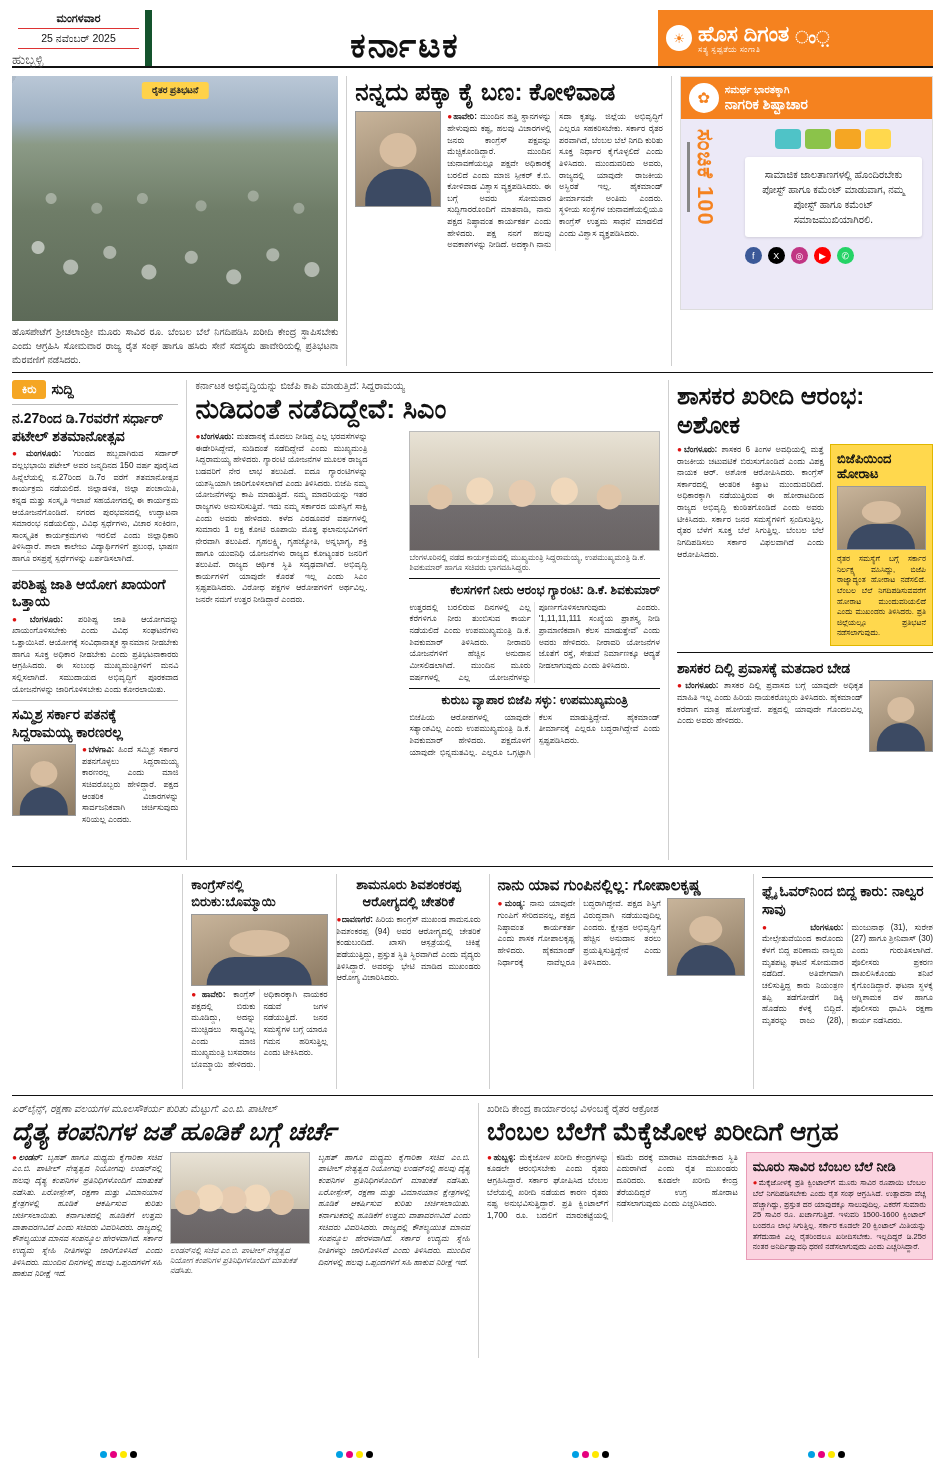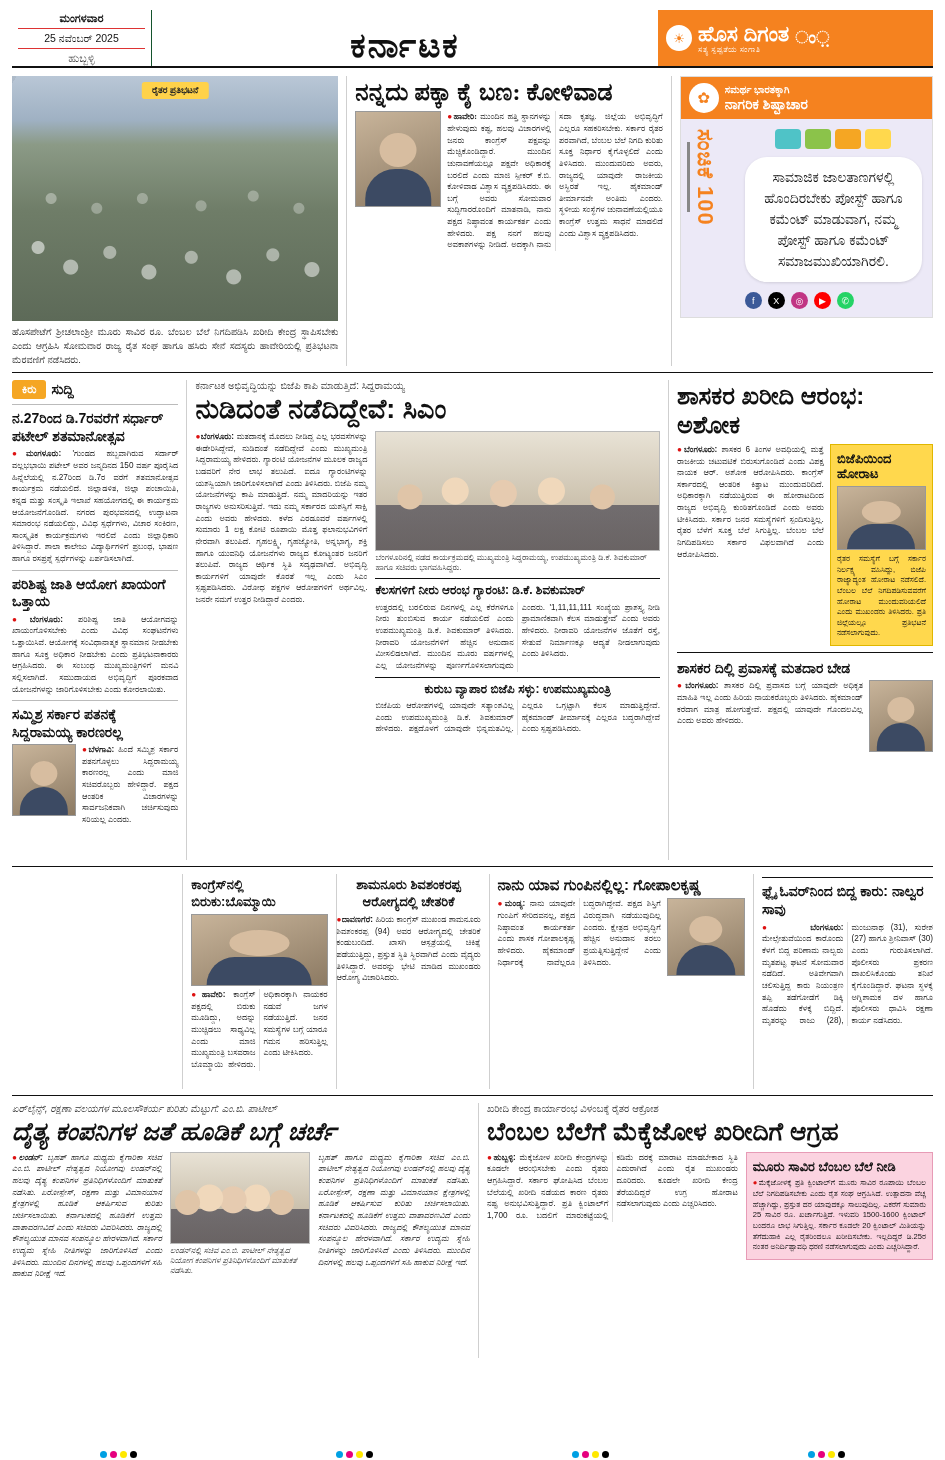--- a/index.html
+++ b/index.html
@@ -9,38 +9,38 @@
     background:#ffffff;
     font-family:"Liberation Sans", sans-serif;
     color:#111;
     position:relative;
     overflow:hidden;
   }
   .page { width:945px; height:1460px; padding:10px 12px; position:relative; }
 
   
   .masthead { display:flex; align-items:stretch; height:58px; border-bottom:2px solid #111; }
-  .mh-left { width:140px; border-right:1px solid #14532d; padding-top:2px; }
+  .mh-left { width:140px; border-right:7px solid #14532d; padding-top:2px; }
   .mh-date-day { font-size:11px; font-weight:bold; text-align:center; color:#111; }
   .mh-date { font-size:10.5px; text-align:center; color:#111; margin-top:2px; }
   .mh-rule { border-top:1px solid #d33; margin:3px 6px; }
-  .mh-city { font-size:11px; text-align:center; color:#444; }
+  .mh-city { font-size:13px; text-align:left; color:#444; }
   .mh-center { flex:1; display:flex; align-items:flex-end; justify-content:center; }
   .mh-title { font-size:34px; font-weight:bold; letter-spacing:2px; color:#111; }
   .mh-right { width:275px; background:#f5821f; display:flex; align-items:center; gap:6px; padding:4px 8px; position:relative; }
   .mh-logo-circle { width:26px; height:26px; border-radius:50%; background:#fff; border:2px solid #fff; display:flex; align-items:center; justify-content:center; font-size:13px; color:#f5821f; flex:0 0 auto; }
   .mh-brand { color:#fff; font-weight:bold; font-size:21px; line-height:1; }
   .mh-brand small { display:block; font-size:8px; font-weight:normal; letter-spacing:.5px; margin-top:2px; }
   .mh-brand2 { color:#fff; font-size:17px; font-weight:bold; }
 
   
   .cols { display:flex; gap:8px; margin-top:7px; }
   .col { }
   .c1 { width:330px; }
-  .c2 { width:320px;font-family:Liberation Serif, serif; }
+  .c2 { width:320px; }
   .c3 { width:265px; }
 
   .vrule { border-left:1px solid #cfcfcf; }
 
   
   .photo { width:100%; background:#c9d3c2; position:relative; overflow:hidden; }
   .crowd { height:245px; background:
       linear-gradient(180deg,#b9c7d6 0%, #9fb1c3 18%, #8b9a86 28%, #6f7d68 55%, #5d6a58 100%);
   }
   .crowd:after{
@@ -83,21 +83,21 @@
   .portrait:after{ content:""; position:absolute; left:50%; top:22%; transform:translateX(-50%); width:44%; height:36%; border-radius:50%; background:#d7bda0;}
   .portrait:before{ content:""; position:absolute; left:50%; bottom:0; transform:translateX(-50%); width:78%; height:40%; border-radius:30px 30px 0 0; background:#3c4a63;}
   .portrait.sm { width:64px; height:72px; }
 
   
   .adbox { border:1px solid #ddd; padding:0; background:#fff; }
   .ad-top { background:#f5821f; color:#fff; display:flex; align-items:center; gap:6px; padding:6px 8px; }
   .ad-top .circ { width:30px;height:30px;border-radius:50%;background:#fff;color:#f5821f;display:flex;align-items:center;justify-content:center;font-size:15px;}
   .ad-top .t1{font-size:10px;font-weight:bold;} .ad-top .t2{font-size:14px;font-weight:bold;}
   .ad-body { background:#ece9f7; padding:10px 10px 8px; position:relative; min-height:190px; }
-  .bubble { background:#fff; border-radius:22px; padding:10px 12px; font-size:14px; line-height:1.5; text-align:center; box-shadow:0 1px 3px rgba(0,0,0,.12); }
+  .bubble { background:#fff; border-radius:3px; padding:10px 12px; font-size:10px; line-height:1.5; text-align:center; box-shadow:0 1px 3px rgba(0,0,0,.12); }
   .chips { display:flex; gap:4px; justify-content:center; margin-bottom:8px; }
   .chip { width:26px;height:20px;border-radius:4px; }
   .social { display:flex; gap:6px; margin-top:10px; }
   .social span { width:17px;height:17px;border-radius:50%; display:flex;align-items:center;justify-content:center;color:#fff;font-size:9px;}
 
   .sidebar-yellow { background:#ffd84d; border:1px solid #e0b700; padding:6px; }
   .sidebar-pink { background:#fbd3e0; border:1px solid #e79bb6; padding:6px; }
   .sidebar-title { font-size:13px; font-weight:bold; color:#111; line-height:1.2; margin-bottom:4px; }
 
   .kirusudhi { display:flex; align-items:center; gap:5px; }
@@ -246,25 +246,25 @@
       <div class="kicker">ಕರ್ನಾಟಕ ಅಭಿವೃದ್ಧಿಯನ್ನು ಬಿಜೆಪಿ ಕಾಪಿ ಮಾಡುತ್ತಿದೆ: ಸಿದ್ದರಾಮಯ್ಯ</div>
       <div class="headline-lg" style="font-size:27px;">ನುಡಿದಂತೆ ನಡೆದಿದ್ದೇವೆ: ಸಿಎಂ</div>
 
       <div style="display:flex;gap:8px;">
         <div style="width:172px;">
           <div class="body">
             <span class="dot">●</span><span class="lead">ಬೆಂಗಳೂರು:</span>
             <span>ಮತದಾನಕ್ಕೆ ಮೊದಲು ನೀಡಿದ್ದ ಎಲ್ಲ ಭರವಸೆಗಳನ್ನು ಈಡೇರಿಸಿದ್ದೇವೆ, ನುಡಿದಂತೆ ನಡೆದಿದ್ದೇವೆ ಎಂದು ಮುಖ್ಯಮಂತ್ರಿ ಸಿದ್ದರಾಮಯ್ಯ ಹೇಳಿದರು. ಗ್ಯಾರಂಟಿ ಯೋಜನೆಗಳ ಮೂಲಕ ರಾಜ್ಯದ ಬಡವರಿಗೆ ನೇರ ಲಾಭ ತಲುಪಿದೆ. ಐದೂ ಗ್ಯಾರಂಟಿಗಳನ್ನು ಯಶಸ್ವಿಯಾಗಿ ಜಾರಿಗೊಳಿಸಲಾಗಿದೆ ಎಂದು ತಿಳಿಸಿದರು. ಬಿಜೆಪಿ ನಮ್ಮ ಯೋಜನೆಗಳನ್ನು ಕಾಪಿ ಮಾಡುತ್ತಿದೆ. ನಮ್ಮ ಮಾದರಿಯನ್ನು ಇತರ ರಾಜ್ಯಗಳು ಅನುಸರಿಸುತ್ತಿವೆ. ಇದು ನಮ್ಮ ಸರ್ಕಾರದ ಯಶಸ್ಸಿಗೆ ಸಾಕ್ಷಿ ಎಂದು ಅವರು ಹೇಳಿದರು. ಕಳೆದ ಎರಡೂವರೆ ವರ್ಷಗಳಲ್ಲಿ ಸುಮಾರು 1 ಲಕ್ಷ ಕೋಟಿ ರೂಪಾಯಿ ಮೊತ್ತ ಫಲಾನುಭವಿಗಳಿಗೆ ನೇರವಾಗಿ ತಲುಪಿದೆ. ಗೃಹಲಕ್ಷ್ಮಿ, ಗೃಹಜ್ಯೋತಿ, ಅನ್ನಭಾಗ್ಯ, ಶಕ್ತಿ ಹಾಗೂ ಯುವನಿಧಿ ಯೋಜನೆಗಳು ರಾಜ್ಯದ ಕೋಟ್ಯಂತರ ಜನರಿಗೆ ತಲುಪಿವೆ. ರಾಜ್ಯದ ಆರ್ಥಿಕ ಸ್ಥಿತಿ ಸದೃಢವಾಗಿದೆ. ಅಭಿವೃದ್ಧಿ ಕಾರ್ಯಗಳಿಗೆ ಯಾವುದೇ ಕೊರತೆ ಇಲ್ಲ ಎಂದು ಸಿಎಂ ಸ್ಪಷ್ಟಪಡಿಸಿದರು. ವಿರೋಧ ಪಕ್ಷಗಳ ಆರೋಪಗಳಿಗೆ ಅರ್ಥವಿಲ್ಲ. ಜನರೇ ನಮಗೆ ಉತ್ತರ ನೀಡಿದ್ದಾರೆ ಎಂದರು.</span>
           </div>
         </div>
-        <div style="flex:1;">
+        <div style="flex:1;margin-left:34px;">
           <div class="groupphoto"></div>
           <div class="photo-cap">ಬೆಂಗಳೂರಿನಲ್ಲಿ ನಡೆದ ಕಾರ್ಯಕ್ರಮದಲ್ಲಿ ಮುಖ್ಯಮಂತ್ರಿ ಸಿದ್ದರಾಮಯ್ಯ, ಉಪಮುಖ್ಯಮಂತ್ರಿ ಡಿ.ಕೆ. ಶಿವಕುಮಾರ್ ಹಾಗೂ ಸಚಿವರು ಭಾಗವಹಿಸಿದ್ದರು.</div>
 
-          <div class="headline-xs" style="text-align:left;border-top:1px solid #111;padding-top:4px;margin-top:5px;">ಕೆಲಸಗಳಿಗೆ ನೀರು ಆರಂಭ ಗ್ಯಾರಂಟಿ: ಡಿ.ಕೆ. ಶಿವಕುಮಾರ್</div>
+          <div class="headline-xs" style="text-align:right;border-top:1px solid #111;padding-top:4px;margin-top:5px;">ಕೆಲಸಗಳಿಗೆ ನೀರು ಆರಂಭ ಗ್ಯಾರಂಟಿ: ಡಿ.ಕೆ. ಶಿವಕುಮಾರ್</div>
           <div class="body c2col">ಉತ್ತರದಲ್ಲಿ ಬರಲಿರುವ ದಿನಗಳಲ್ಲಿ ಎಲ್ಲ ಕೆರೆಗಳಿಗೂ ನೀರು ತುಂಬಿಸುವ ಕಾರ್ಯ ನಡೆಯಲಿದೆ ಎಂದು ಉಪಮುಖ್ಯಮಂತ್ರಿ ಡಿ.ಕೆ. ಶಿವಕುಮಾರ್ ತಿಳಿಸಿದರು. ನೀರಾವರಿ ಯೋಜನೆಗಳಿಗೆ ಹೆಚ್ಚಿನ ಅನುದಾನ ಮೀಸಲಿಡಲಾಗಿದೆ. ಮುಂದಿನ ಮೂರು ವರ್ಷಗಳಲ್ಲಿ ಎಲ್ಲ ಯೋಜನೆಗಳನ್ನು ಪೂರ್ಣಗೊಳಿಸಲಾಗುವುದು ಎಂದರು. '1,11,11,111 ಸಂಖ್ಯೆಯ ಪ್ರಾಶಸ್ತ್ಯ ನೀಡಿ ಪ್ರಾಮಾಣಿಕವಾಗಿ ಕೆಲಸ ಮಾಡುತ್ತೇವೆ' ಎಂದು ಅವರು ಹೇಳಿದರು. ನೀರಾವರಿ ಯೋಜನೆಗಳ ಜೊತೆಗೆ ರಸ್ತೆ, ಸೇತುವೆ ನಿರ್ಮಾಣಕ್ಕೂ ಆದ್ಯತೆ ನೀಡಲಾಗುವುದು ಎಂದು ತಿಳಿಸಿದರು.</div>
 
           <div class="headline-xs" style="text-align:center;border-top:1px solid #111;padding-top:4px;margin-top:5px;">ಕುರುಬ ವ್ಯಾಪಾರ ಬಿಜೆಪಿ ಸಳ್ಳು: ಉಪಮುಖ್ಯಮಂತ್ರಿ</div>
           <div class="body c2col">ಬಿಜೆಪಿಯ ಆರೋಪಗಳಲ್ಲಿ ಯಾವುದೇ ಸತ್ಯಾಂಶವಿಲ್ಲ ಎಂದು ಉಪಮುಖ್ಯಮಂತ್ರಿ ಡಿ.ಕೆ. ಶಿವಕುಮಾರ್ ಹೇಳಿದರು. ಪಕ್ಷದೊಳಗೆ ಯಾವುದೇ ಭಿನ್ನಮತವಿಲ್ಲ. ಎಲ್ಲರೂ ಒಗ್ಗಟ್ಟಾಗಿ ಕೆಲಸ ಮಾಡುತ್ತಿದ್ದೇವೆ. ಹೈಕಮಾಂಡ್ ತೀರ್ಮಾನಕ್ಕೆ ಎಲ್ಲರೂ ಬದ್ಧರಾಗಿದ್ದೇವೆ ಎಂದು ಸ್ಪಷ್ಟಪಡಿಸಿದರು.</div>
         </div>
       </div>
     </div>
 
     <div class="col vrule" style="width:265px;padding-left:8px;">
       <div class="headline-md" style="font-size:24px;">ಶಾಸಕರ ಖರೀದಿ ಆರಂಭ: ಅಶೋಕ</div>

